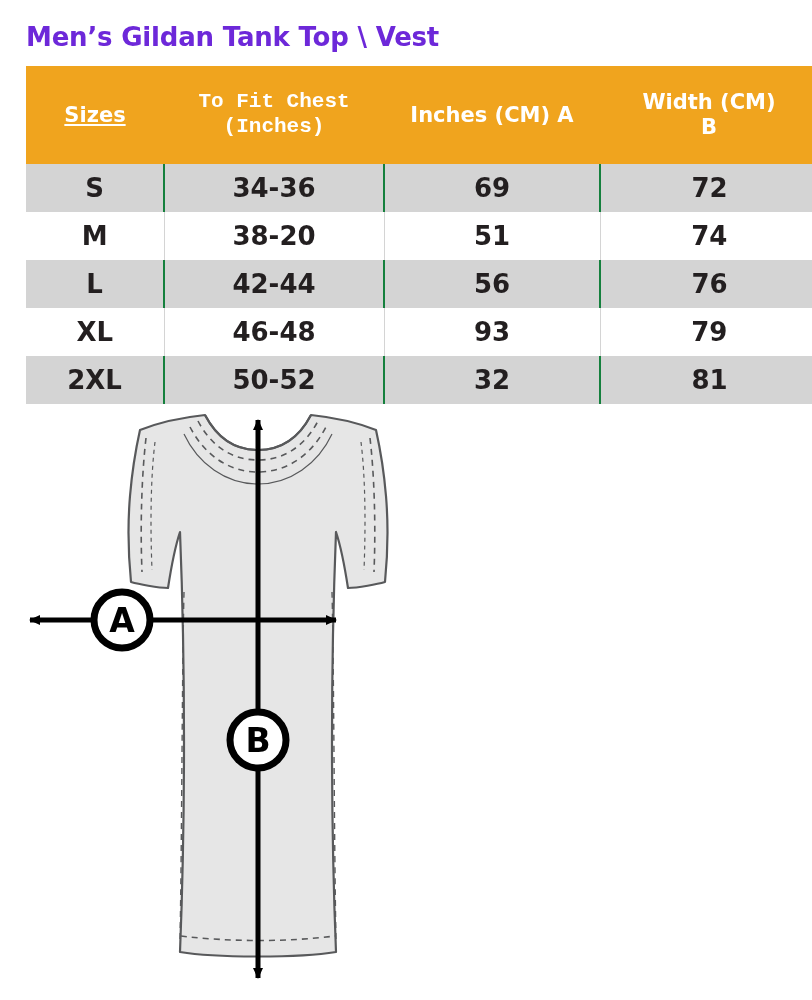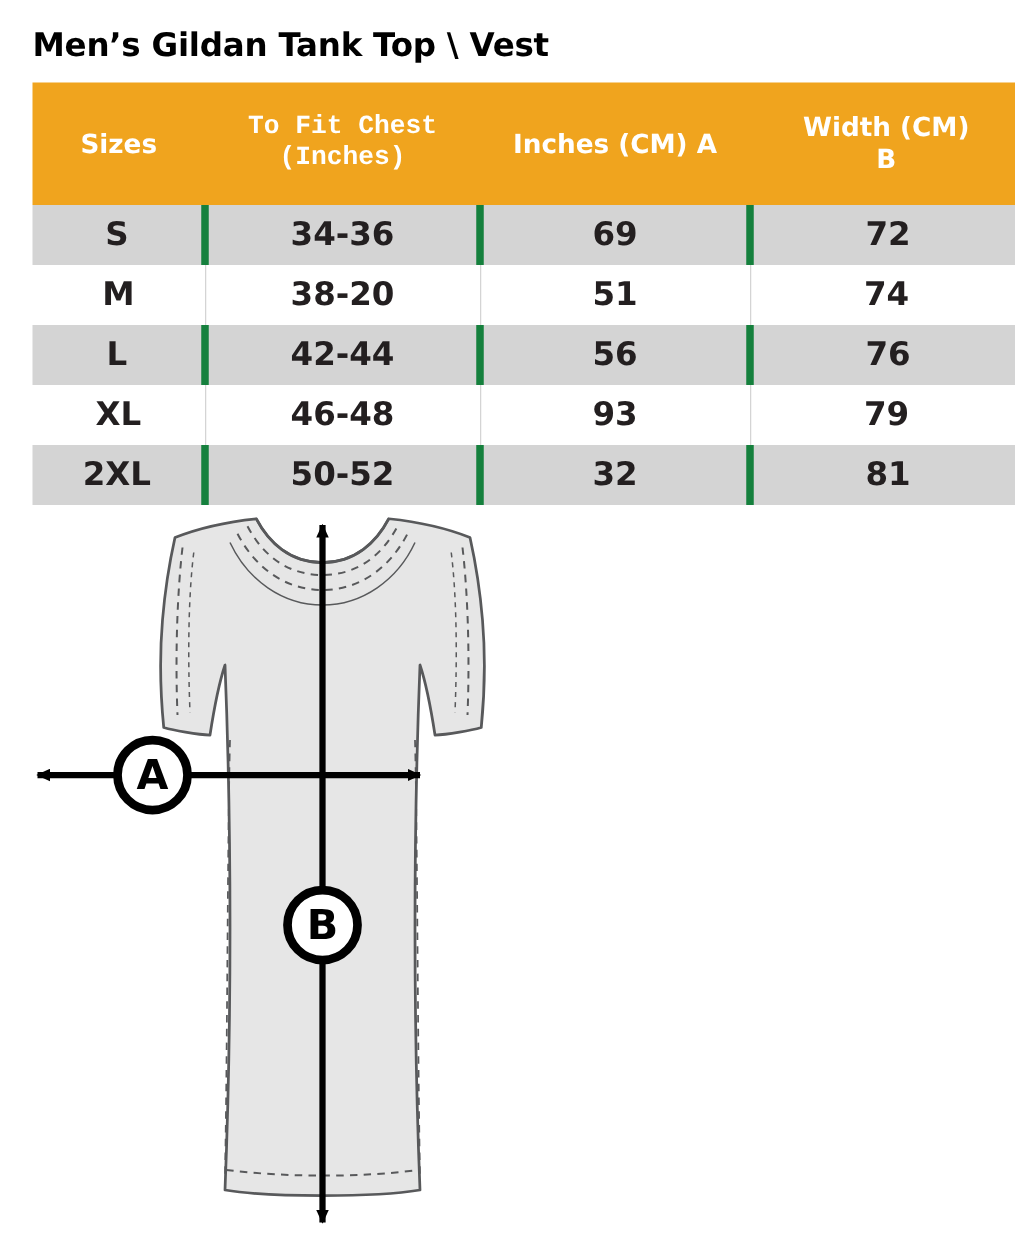--- a/index.html
+++ b/index.html
@@ -22,21 +22,21 @@
     box-sizing: border-box;
     padding: 0;
   }
   .title {
     position: absolute;
     left: 26px;
     top: 22px;
     font-size: 26px;
     font-weight: 700;
     letter-spacing: -0.2px;
-    color: #000000;
+    color: #6d28d9;
     white-space: nowrap;
   }
   table.size-table {
     position: absolute;
     left: 26px;
     top: 66px;
     width: 760px;
     border-collapse: collapse;
     table-layout: fixed;
   }
@@ -45,33 +45,33 @@
     color: #ffffff;
     font-size: 21px;
     font-weight: 700;
     text-align: center;
     padding: 8px 4px;
     height: 82px;
     vertical-align: middle;
     border: none;
     line-height: 1.18;
   }
-  table.size-table th.c0 { width: 130px; }
+  table.size-table th.c0 { width: 130px; text-decoration: underline; }
   table.size-table th.c1 { width: 212px; font-family: Liberation Mono, monospace; }
   table.size-table th.c2 { width: 208px; }
   table.size-table th.c3 { width: 210px; }
 
   table.size-table td {
     font-size: 26px;
     font-weight: 700;
     text-align: center;
     height: 48px;
     vertical-align: middle;
     color: #231f20;
-    border-left: 6px solid #15803d;
+    border-left: 2px solid #15803d;
     border-right: 1px solid #ffffff;
     padding: 0;
   }
   table.size-table tbody tr:nth-child(odd) td { background: #d4d4d4; }
   table.size-table tbody tr:nth-child(even) td { background: #ffffff; }
   table.size-table tbody tr td:first-child { border-left: none; }
   table.size-table tbody tr td:last-child { border-right: none; }
   table.size-table tbody tr:nth-child(even) td {
     border-left: 1px solid #d4d4d4;
     border-right: 1px solid #d4d4d4;

